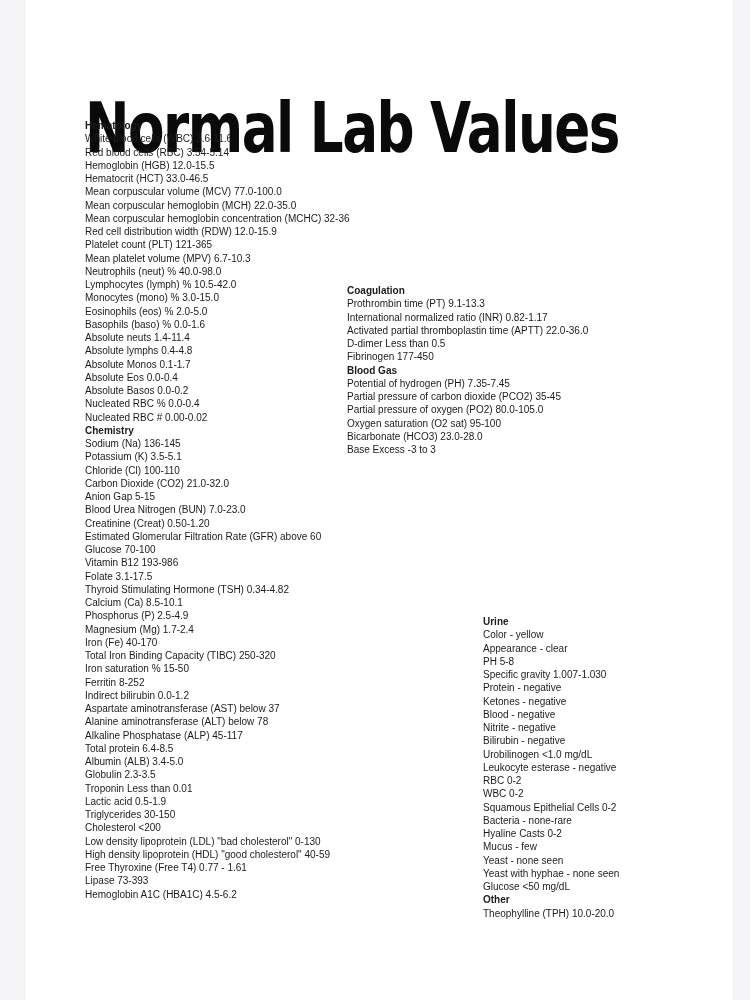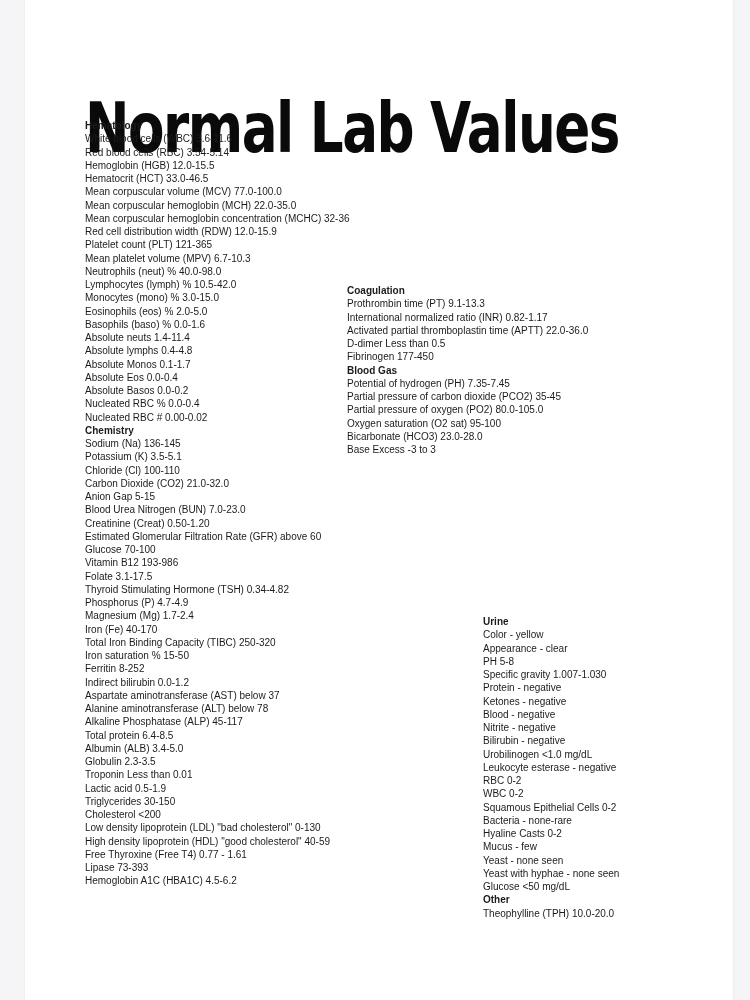--- a/index.html
+++ b/index.html
@@ -94,21 +94,22 @@
       <div class="lab-line">Chloride (Cl) 100-110</div>
       <div class="lab-line">Carbon Dioxide (CO2) 21.0-32.0</div>
       <div class="lab-line">Anion Gap 5-15</div>
       <div class="lab-line">Blood Urea Nitrogen (BUN) 7.0-23.0</div>
       <div class="lab-line">Creatinine (Creat) 0.50-1.20</div>
       <div class="lab-line">Estimated Glomerular Filtration Rate (GFR) above 60</div>
       <div class="lab-line">Glucose 70-100</div>
       <div class="lab-line">Vitamin B12 193-986</div>
       <div class="lab-line">Folate 3.1-17.5</div>
       <div class="lab-line">Thyroid Stimulating Hormone (TSH) 0.34-4.82</div>
-      <div class="lab-line">Phosphorus (P) 4.7-4.9</div>
+      <div class="lab-line">Calcium (Ca) 8.5-10.1</div>
+      <div class="lab-line">Phosphorus (P) 2.5-4.9</div>
       <div class="lab-line">Magnesium (Mg) 1.7-2.4</div>
       <div class="lab-line">Iron (Fe) 40-170</div>
       <div class="lab-line">Total Iron Binding Capacity (TIBC) 250-320</div>
       <div class="lab-line">Iron saturation % 15-50</div>
       <div class="lab-line">Ferritin 8-252</div>
       <div class="lab-line">Indirect bilirubin 0.0-1.2</div>
       <div class="lab-line">Aspartate aminotransferase (AST) below 37</div>
       <div class="lab-line">Alanine aminotransferase (ALT) below 78</div>
       <div class="lab-line">Alkaline Phosphatase (ALP) 45-117</div>
       <div class="lab-line">Total protein 6.4-8.5</div>

